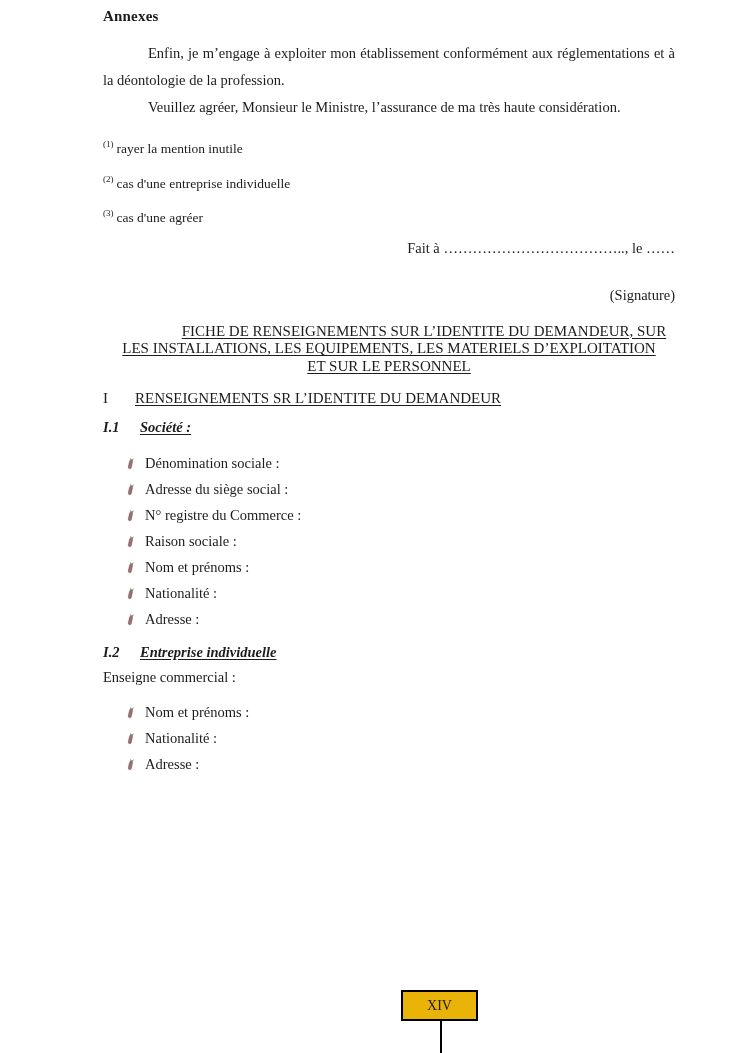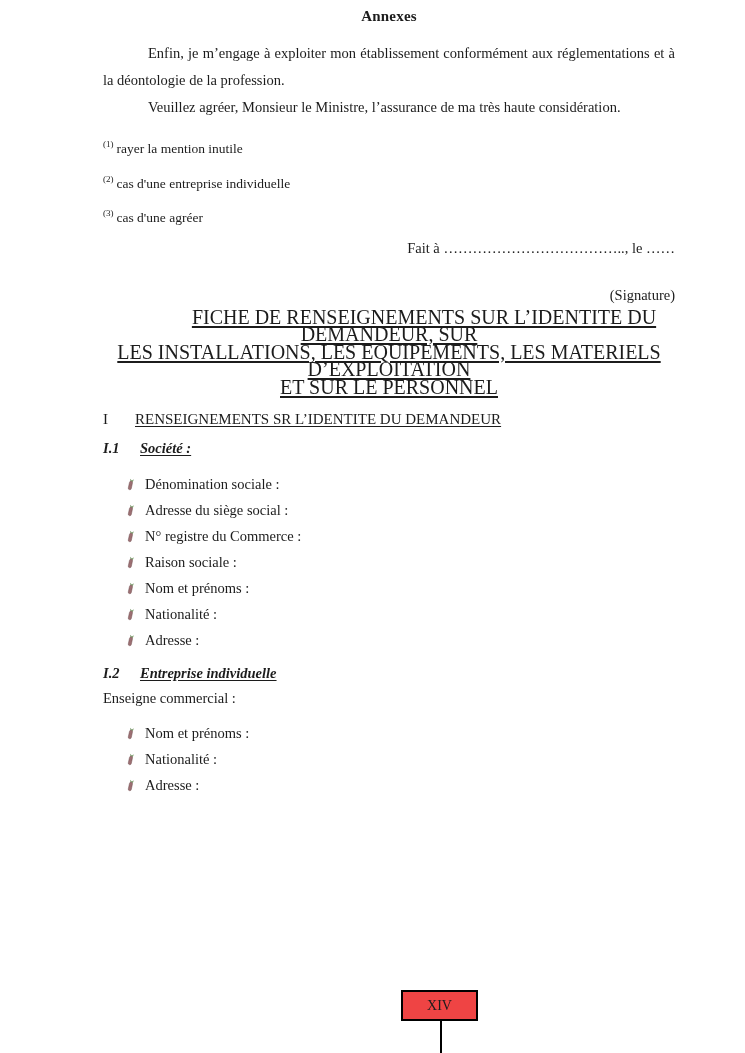--- a/index.html
+++ b/index.html
@@ -4,33 +4,33 @@
 <style>
   * { margin:0; padding:0; box-sizing:border-box; }
   html,body { background:#ffffff; }
   body {
     width:745px; height:1053px; position:relative; overflow:hidden;
     font-family:"Liberation Serif","DejaVu Serif",serif;
     color:#1c1c1c;
   }
   .content { position:absolute; left:103px; right:70px; top:0; }
 
-  .annexes { margin-top:8px; text-align:center; font-weight:bold; font-size:15px; letter-spacing:0.2px; }
+  .annexes { margin-top:8px; text-align:left; font-weight:bold; font-size:15px; letter-spacing:0.2px; }
 
   .para { font-size:14.5px; line-height:27px; text-align:justify; text-indent:45px; }
   .para-first { margin-top:15px; }
 
   .footnotes { margin-top:8px; list-style:none; }
   .footnote { font-size:13.5px; line-height:31px; }
   .footnote sup { font-size:9px; vertical-align:super; margin-right:3px; }
 
   .fait-line { margin-top:2px; font-size:14.5px; line-height:27px; text-align:right; }
   .signature-line { margin-top:20px; font-size:14.5px; line-height:27px; text-align:right; }
 
-  .doc-title { font-size:20px; line-height:17.5px; }
+  .doc-title { margin-top:14px; font-size:15px; line-height:17.5px; }
   .title-line { display:block; text-align:center; text-decoration:underline; text-underline-offset:2px; }
   .title-line.first { text-indent:70px; }
 
   .sec-heading { margin-top:14px; display:flex; font-size:15px; line-height:18px; }
   .sec-heading .sec-num { width:32px; flex:none; }
   .sec-heading .sec-title { text-decoration:underline; text-underline-offset:2px; }
 
   .sub-heading { margin-top:11px; display:flex; font-size:14.5px; line-height:18px; font-weight:bold; font-style:italic; }
   .sub-heading .sec-num { width:37px; flex:none; }
   .sub-heading .sec-title { text-decoration:underline; text-underline-offset:2px; }
@@ -39,21 +39,21 @@
   .field-list.societe { margin-top:14px; }
   .field-list.entreprise { margin-top:8px; }
   .field-item { font-size:14.5px; line-height:26px; display:flex; align-items:center; }
   .bullet-ico { flex:none; width:9px; height:13px; margin-right:10px; display:inline-block; }
 
   .plain-label { margin-top:3px; font-size:14.5px; line-height:27px; }
   .sub12 { margin-top:11px; }
 
   .page-num-box {
     position:absolute; left:401px; top:990px; width:77px; height:31px;
-    background:#ef4444; border:2px solid #000000;
+    background:#eab308; border:2px solid #000000;
     display:flex; align-items:center; justify-content:center;
     font-size:14px;
   }
   .page-num-stem { position:absolute; left:440px; top:1021px; width:2px; height:32px; background:#000000; }
 </style>
 </head>
 <body>
 
 <div class="content">
 

